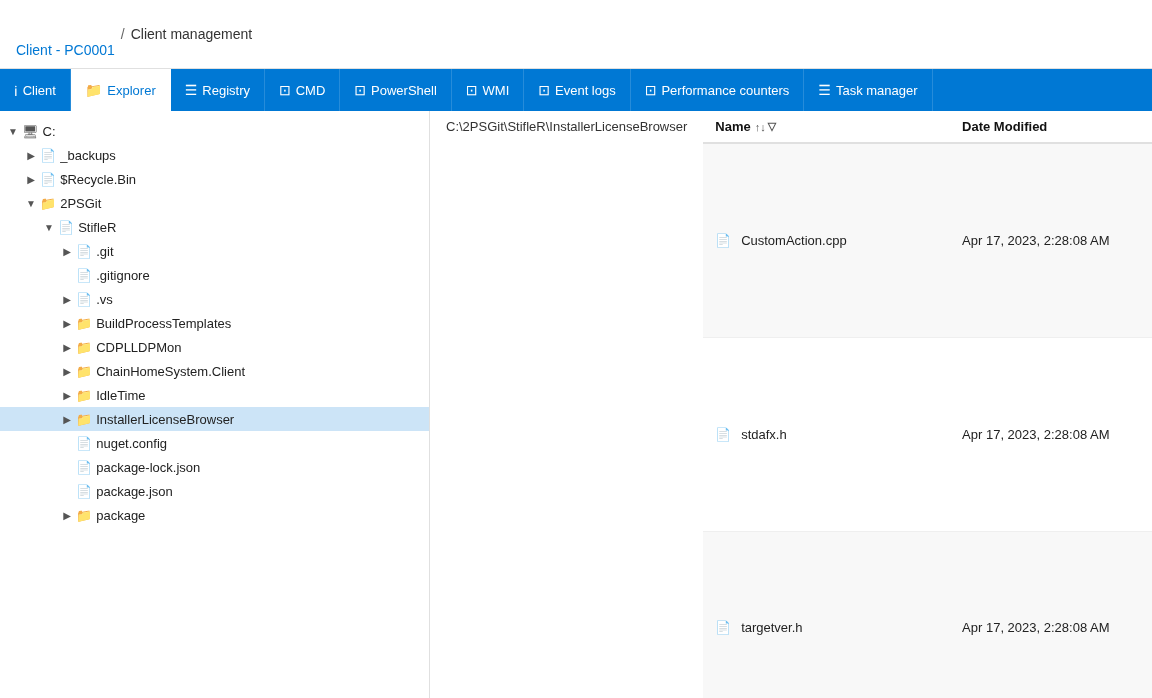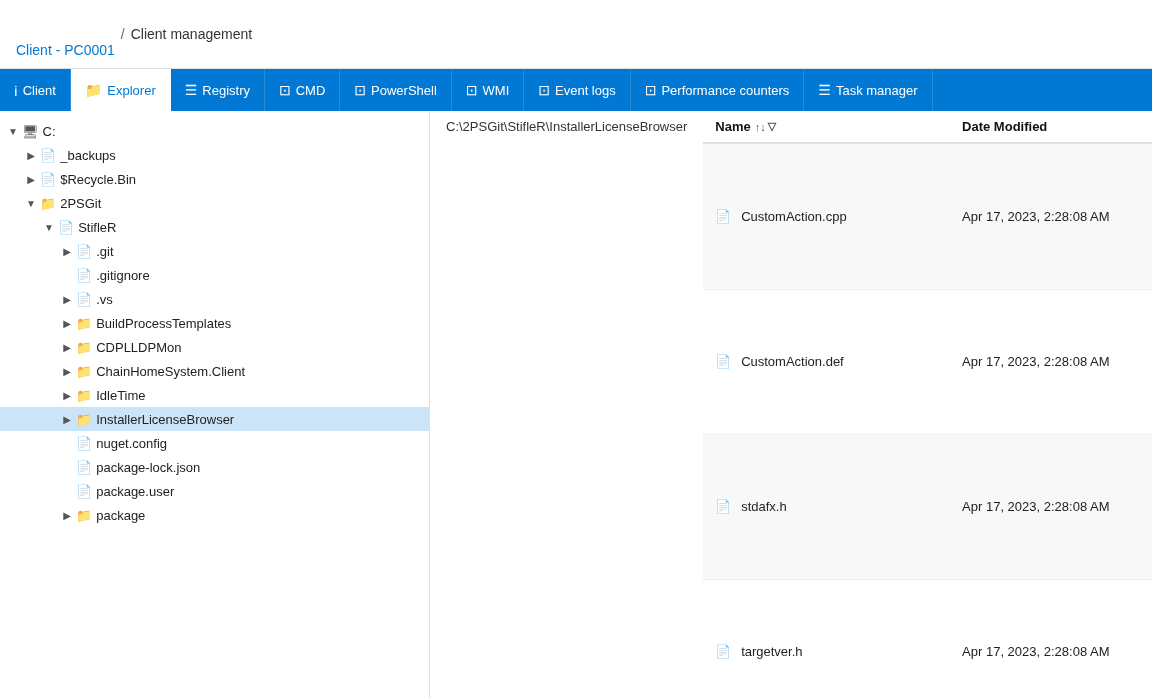--- a/index.html
+++ b/index.html
@@ -264,21 +264,21 @@
 
     <div class="tree-item indent-4">
       <span class="tree-toggle hidden"></span>
       <span class="tree-icon">📄</span>
       <span class="tree-label">package-lock.json</span>
     </div>
 
     <div class="tree-item indent-4">
       <span class="tree-toggle hidden"></span>
       <span class="tree-icon">📄</span>
-      <span class="tree-label">package.user</span>
+      <span class="tree-label">package.json</span>
     </div>
 
     <div class="tree-item indent-4">
       <span class="tree-toggle">▶</span>
       <span class="tree-icon">📁</span>
       <span class="tree-label">package</span>
     </div>
   </div>
 
   <div class="file-panel">
@@ -300,27 +300,20 @@
       <tr>
     <td>
       <span class="file-icon">📄</span>
       <span>CustomAction.cpp</span>
     </td>
     <td>Apr 17, 2023, 2:28:08 AM</td>
   </tr>
           <tr>
     <td>
       <span class="file-icon">📄</span>
-      <span>CustomAction.def</span>
-    </td>
-    <td>Apr 17, 2023, 2:28:08 AM</td>
-  </tr>
-          <tr>
-    <td>
-      <span class="file-icon">📄</span>
       <span>stdafx.h</span>
     </td>
     <td>Apr 17, 2023, 2:28:08 AM</td>
   </tr>
           <tr>
     <td>
       <span class="file-icon">📄</span>
       <span>targetver.h</span>
     </td>
     <td>Apr 17, 2023, 2:28:08 AM</td>

